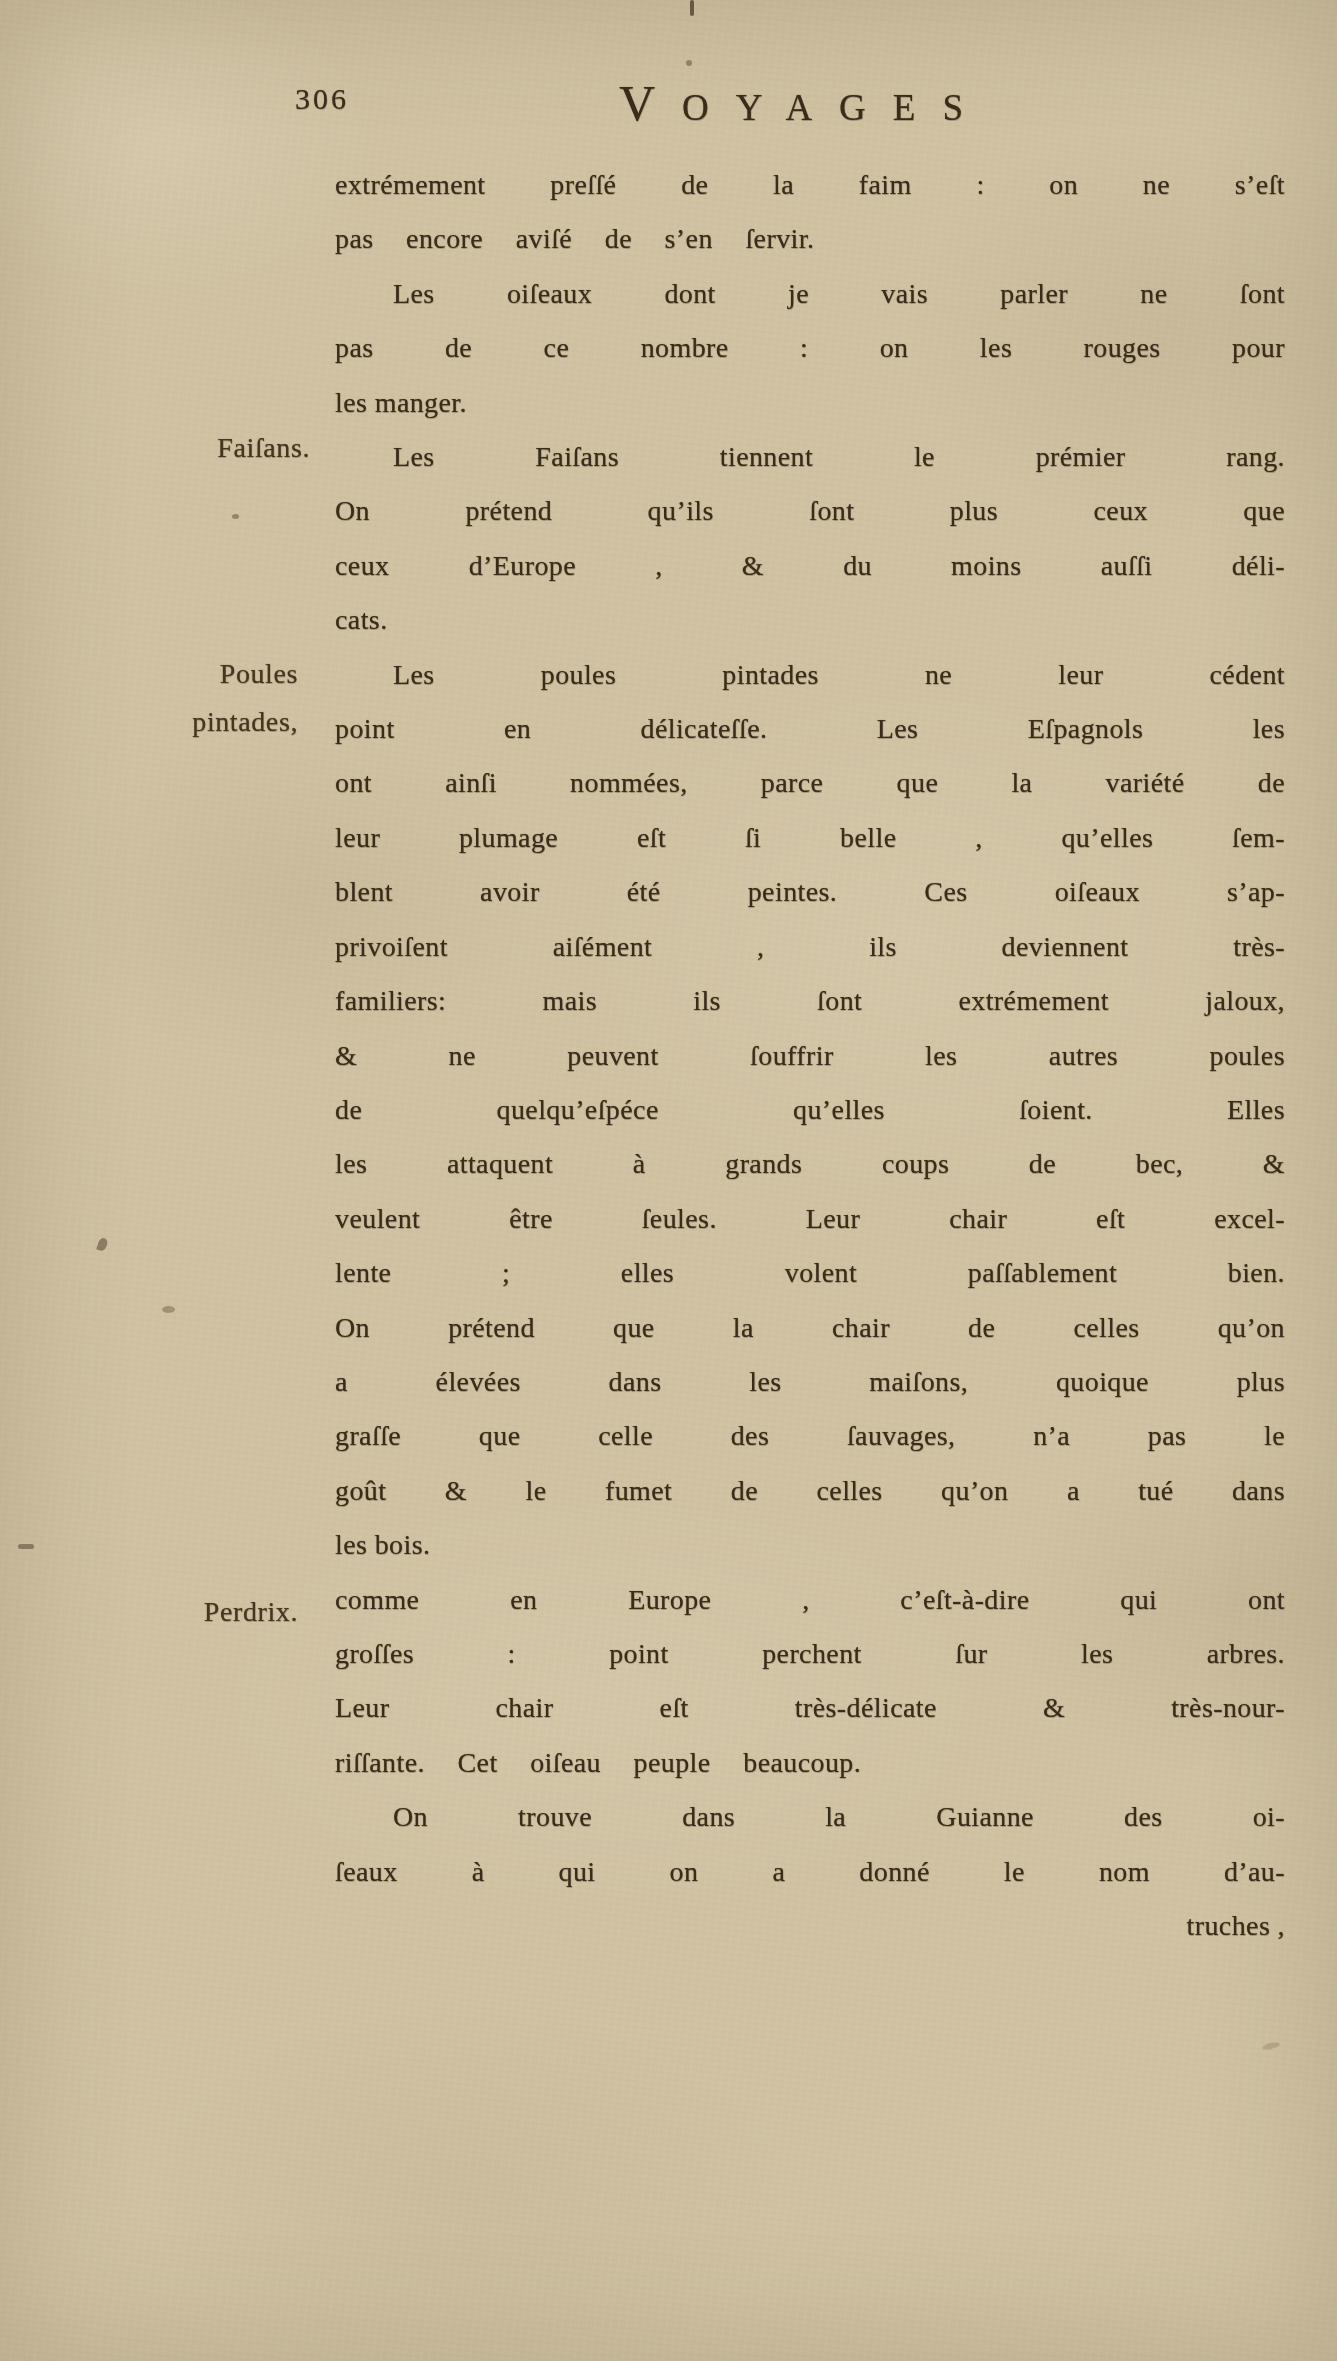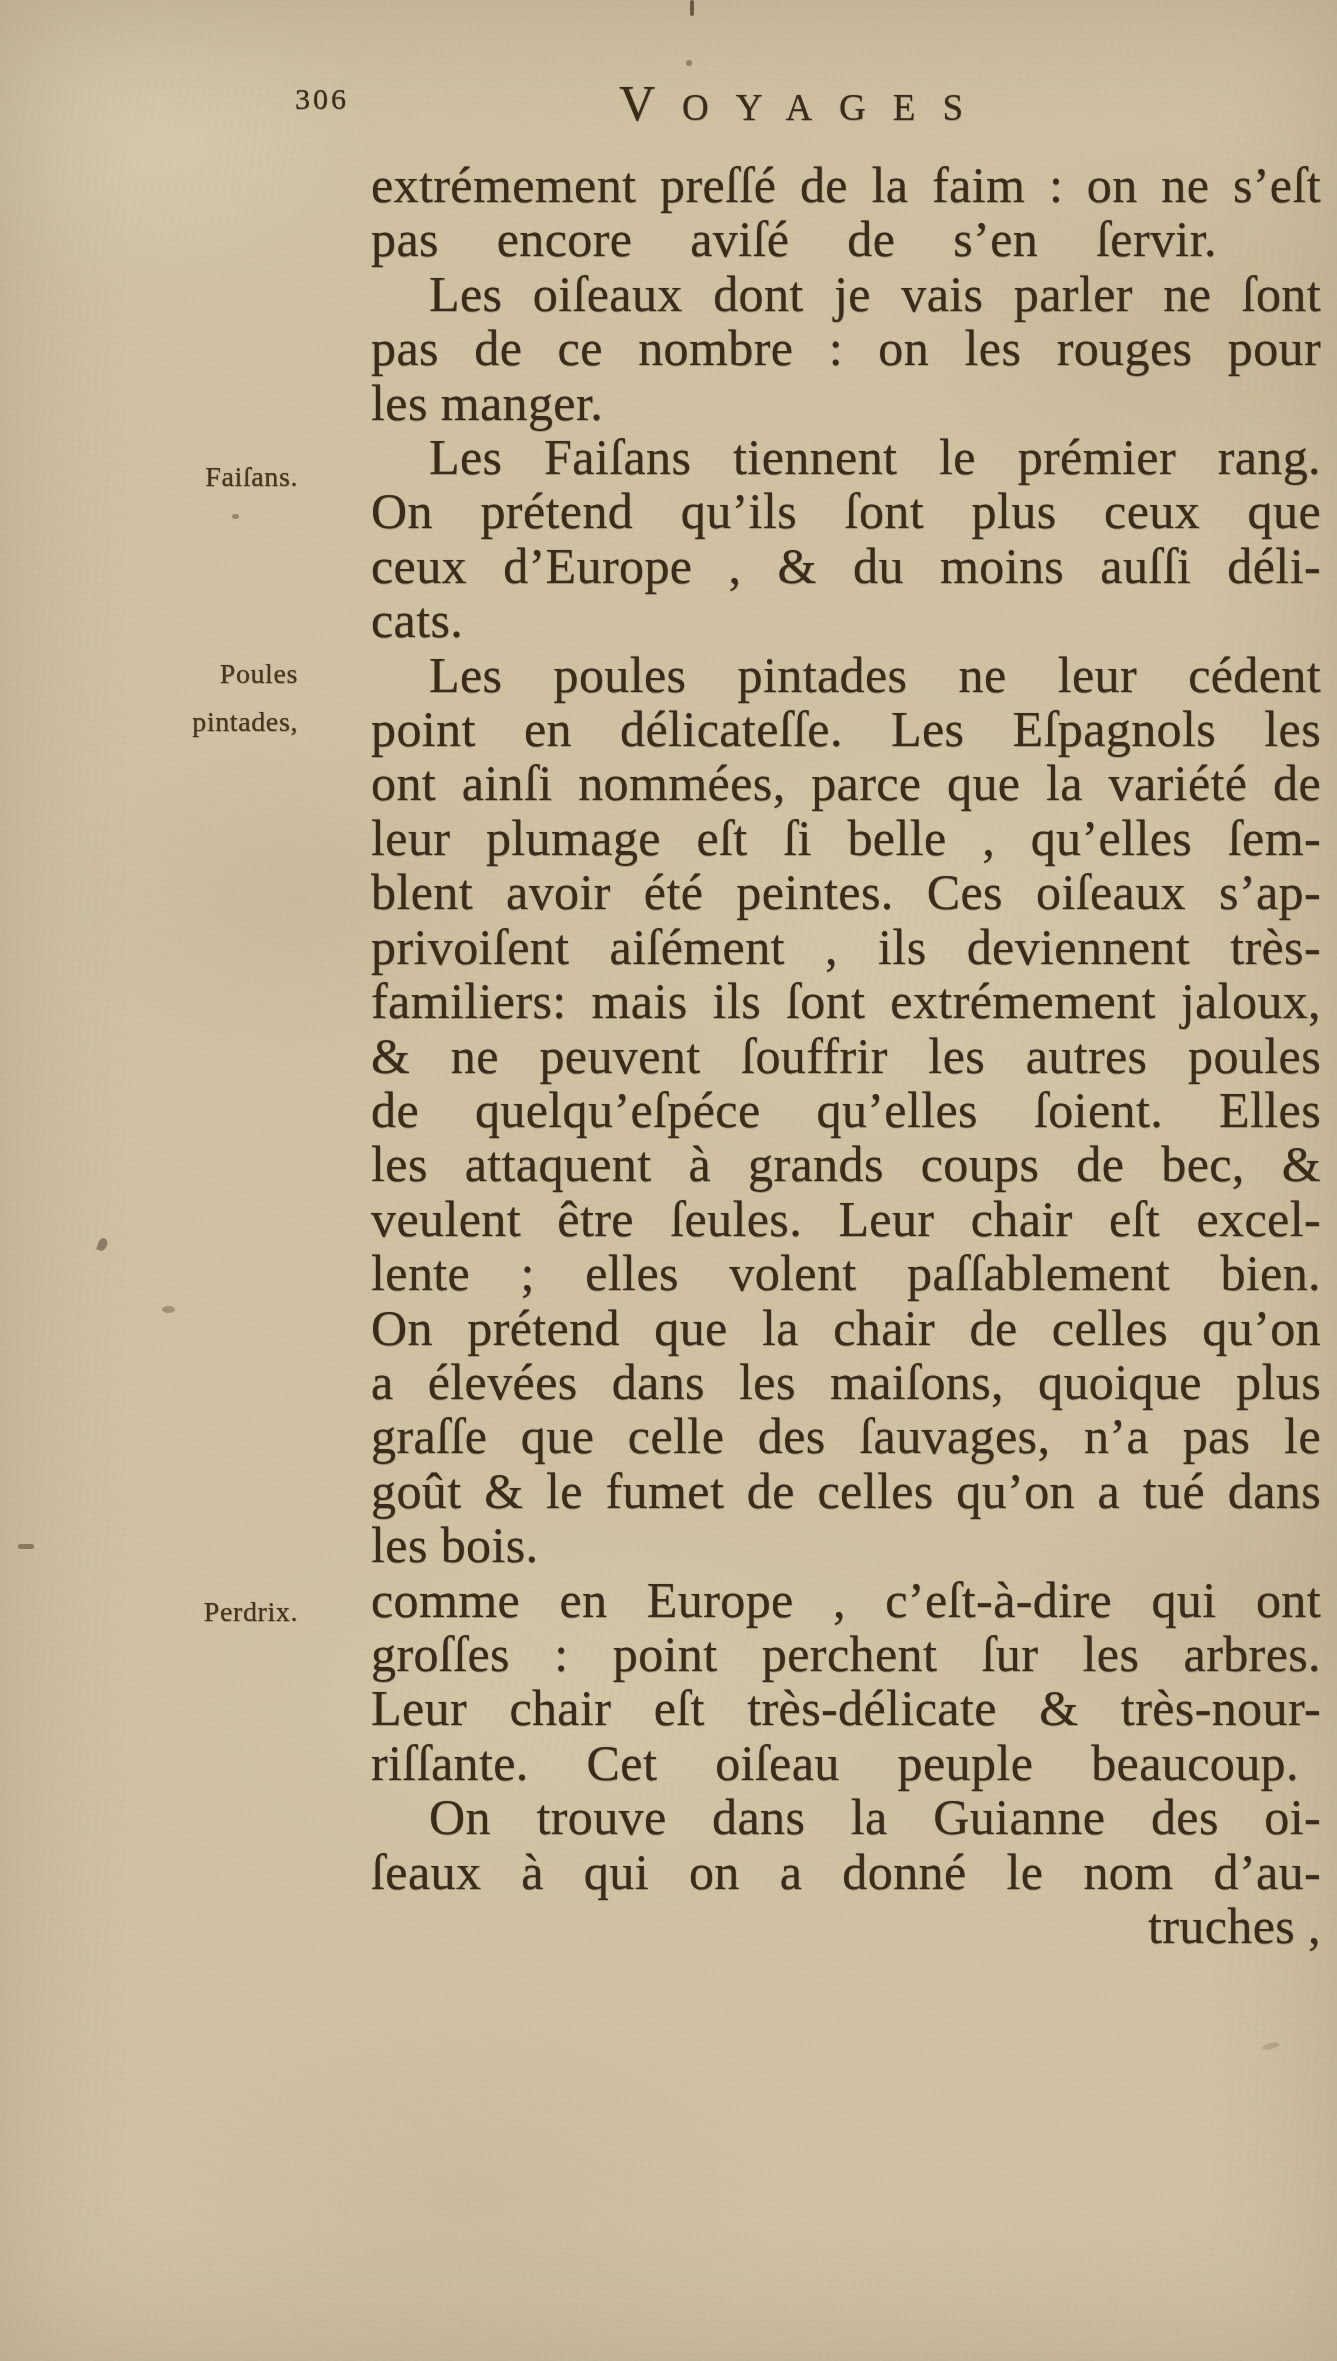--- a/index.html
+++ b/index.html
@@ -31,31 +31,31 @@
   .header { position: absolute; top: 74px; left: 295px; width: 992px; height: 56px; }
   .pagenum { position: absolute; left: 0; top: 8px; font-size: 30px; letter-spacing: 3px; }
   .running-title {
     position: absolute; left: 0; right: 0; top: 0;
     text-align: center; font-size: 37px; letter-spacing: 27px; text-indent: 27px;
   }
   .running-title::first-letter { font-size: 50px; }
 
   
   .body-text { position: absolute; left: 335px; top: 158px; width: 950px;
-               font-size: 50px; line-height: 54.4px; letter-spacing: 0.4px; margin-left: 36px; }
+               font-size: 28px; line-height: 54.4px; letter-spacing: 0.4px; }
   .line   { white-space: normal; }
   .justify { text-align: justify; text-align-last: justify; }
   .indent { text-indent: 58px; }
   .right  { text-align: right; }
   .wide   { word-spacing: 0.9em; }
 
   
   .margin-note { position: absolute; left: 0; width: 298px; text-align: right;
                  font-size: 28px; line-height: 48px; color: #46351f; letter-spacing: 0.6px; }
-  .note-faisans { top: 453px; }
+  .note-faisans { top: 424px; padding-left: 12px; }
   .note-poules  { top: 650px; }
   .note-perdrix { top: 1588px; }
 
   
   .speck { position: absolute; background: #4a3a26; border-radius: 50%; }
   .sp1 { top: 0;      left: 690px;  width: 4px;  height: 16px; border-radius: 2px; opacity: .75; }
   .sp2 { top: 60px;   left: 686px;  width: 6px;  height: 6px;  opacity: .45; }
   .sp3 { top: 514px;  left: 232px;  width: 7px;  height: 5px;  opacity: .45; }
   .sp4 { top: 1238px; left: 98px;   width: 9px;  height: 13px; opacity: .5;
          border-radius: 50% 50% 60% 0; transform: rotate(18deg); }

